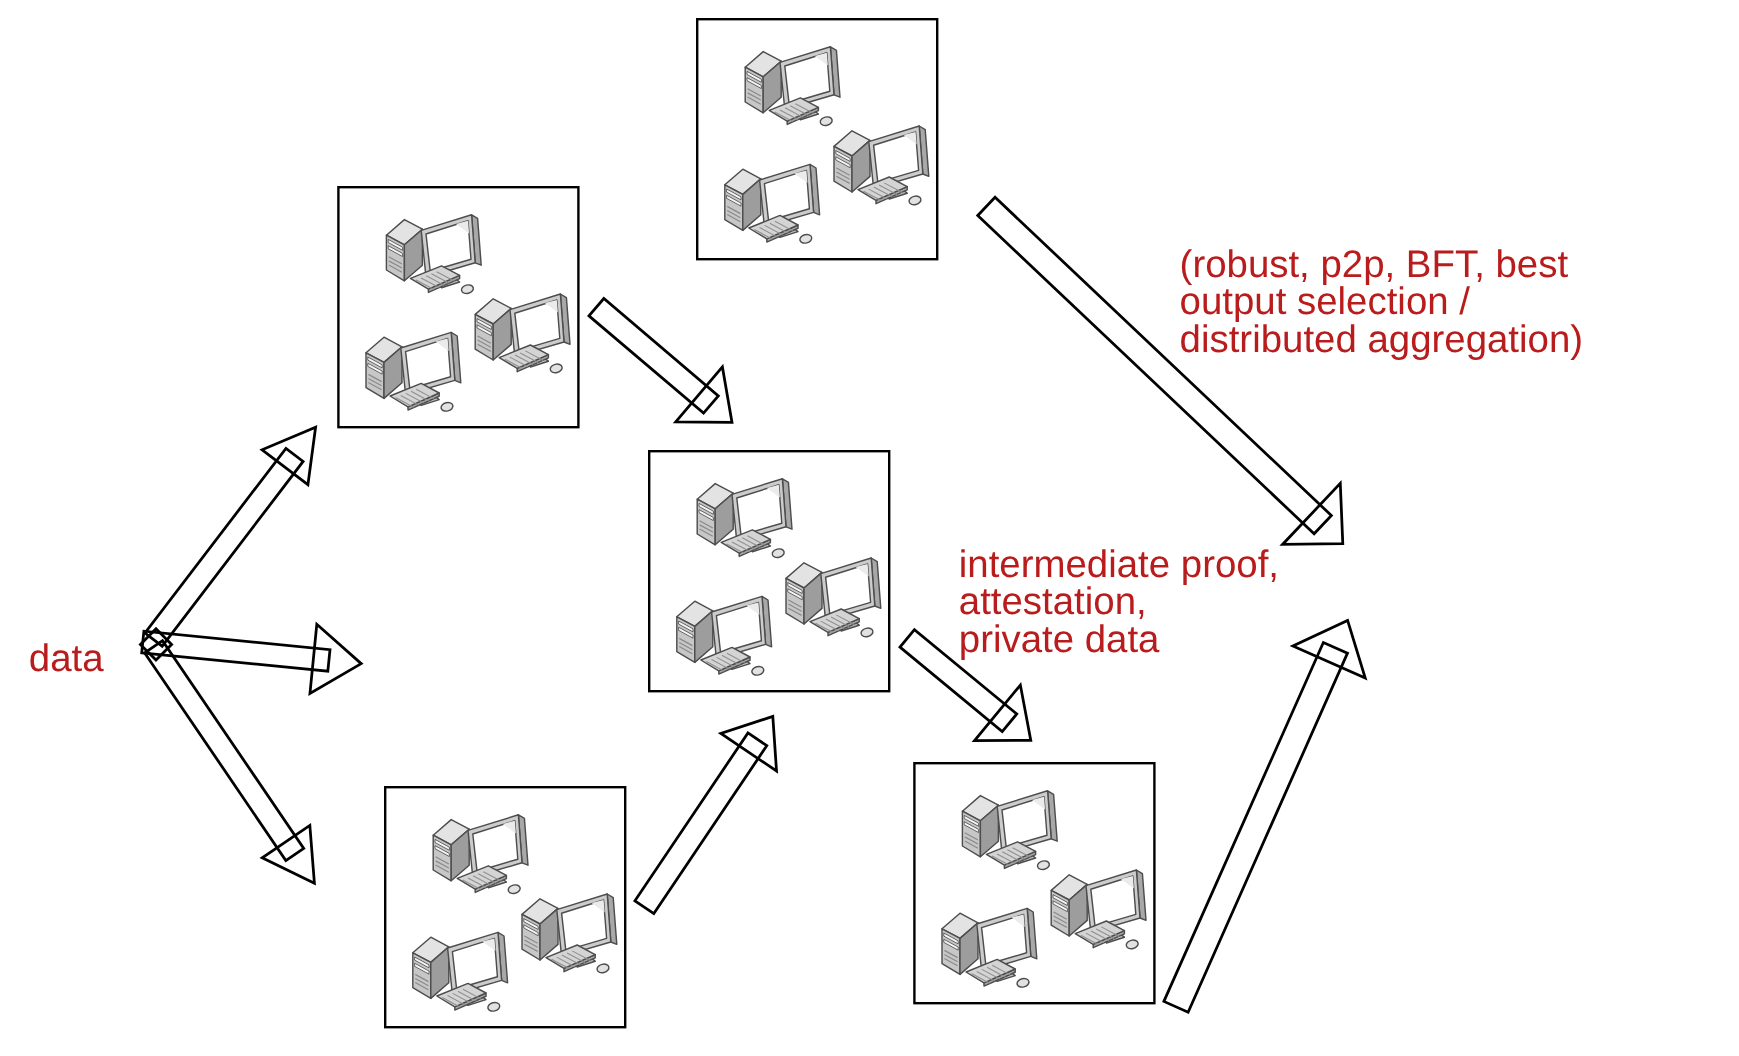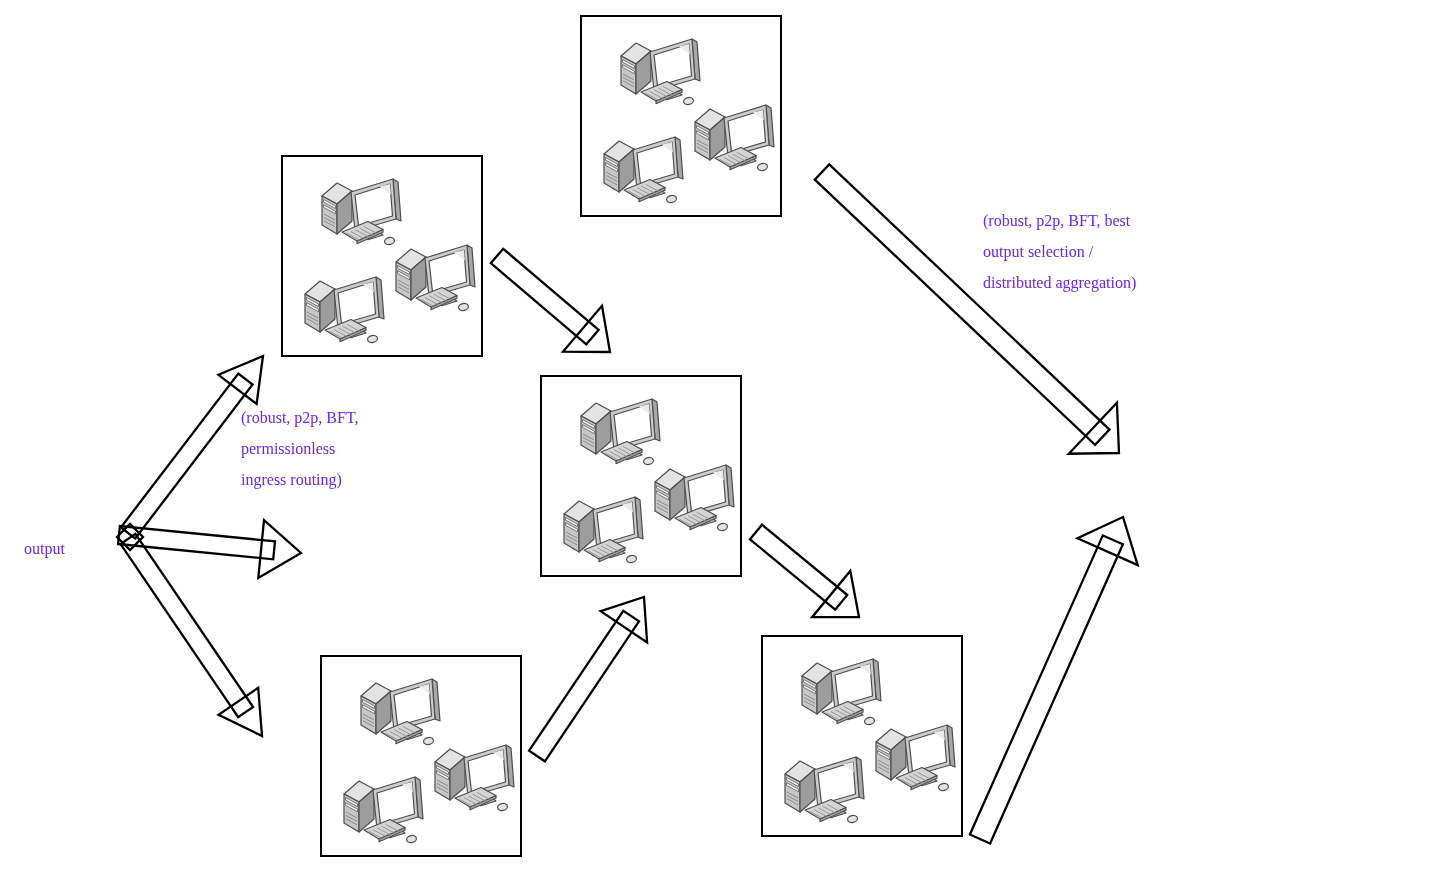--- a/index.html
+++ b/index.html
@@ -10,22 +10,22 @@
   .layer{position:absolute;left:0;top:0;width:1449px;height:880px;}
   #arrow-layer polygon{fill:none;stroke:#000;stroke-width:2.3;stroke-linejoin:miter;}
   .cluster{
     position:absolute;width:202px;height:202px;border:2.5px solid #000;background:#fff;box-sizing:border-box;
   }
   .pc{position:absolute;width:88px;height:74px;}
   .pc1{left:34px;top:20px;}
   .pc2{left:108px;top:86px;}
   .pc3{left:17px;top:118px;}
   .lbl{
-    position:absolute;white-space:pre;color:#6d28d9;font-size:16px;line-height:31px;
-    font-family:Liberation Serif, serif;
+    position:absolute;white-space:pre;color:#b91c1c;font-size:32px;line-height:31px;
+    font-family:Liberation Sans, sans-serif;
   }
 </style>
 </head>
 <body>
 
 <div class="canvas">
 
   <svg width="0" height="0" style="position:absolute" aria-hidden="true">
     <defs>
       <g id="pc-icon" stroke="#4d4d4d" stroke-width="1.2" stroke-linejoin="round">
@@ -145,21 +145,21 @@
         <use href="#pc-icon"></use>
       </svg>
     <svg class="pc pc2" viewBox="0 0 88 74">
         <use href="#pc-icon"></use>
       </svg>
     <svg class="pc pc3" viewBox="0 0 88 74">
         <use href="#pc-icon"></use>
       </svg>
   </div>
 
-  <div class="lbl" style="left:24px;top:533px;">output</div>
-  <div class="lbl" style="left:241px;top:402px;">(robust, p2p, BFT,
-permissionless
-ingress routing)</div>
+  <div class="lbl" style="left:24px;top:533px;">data</div>
   <div class="lbl" style="left:983px;top:205px;">(robust, p2p, BFT, best
 output selection /
 distributed aggregation)</div>
+  <div class="lbl" style="left:799px;top:455px;">intermediate proof,
+attestation,
+private data</div>
 
 </div>
 
 </body></html>

